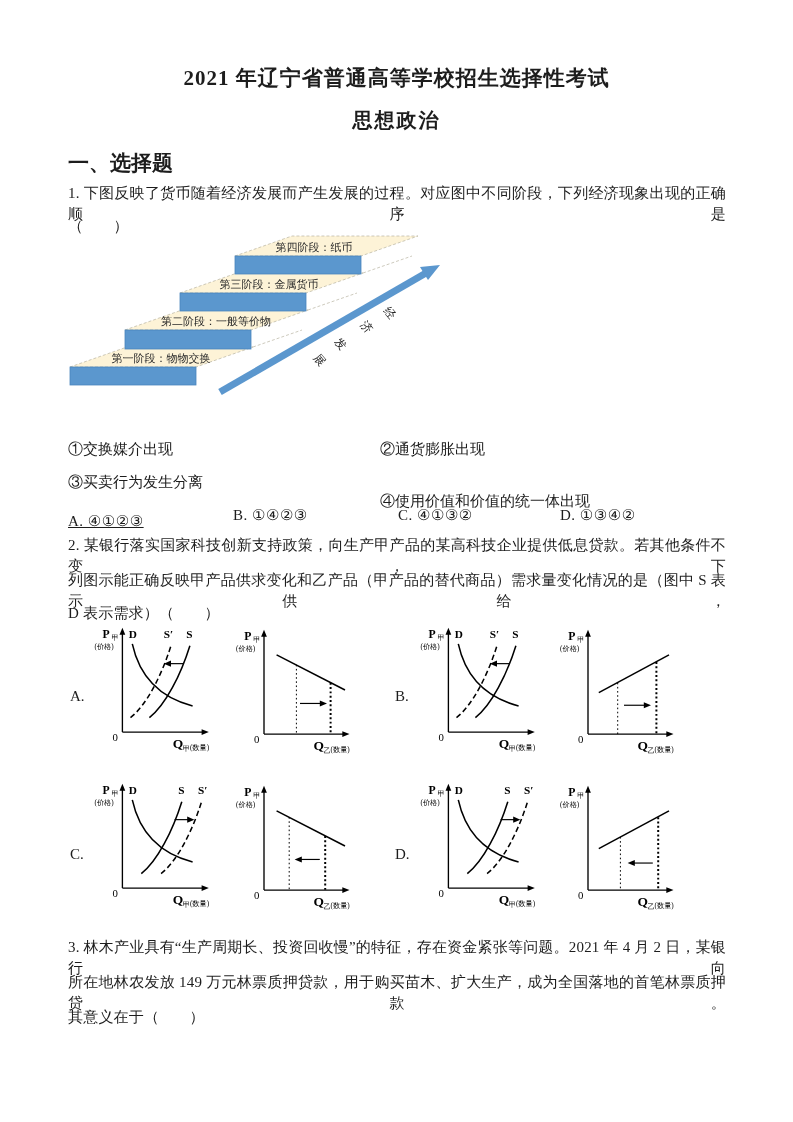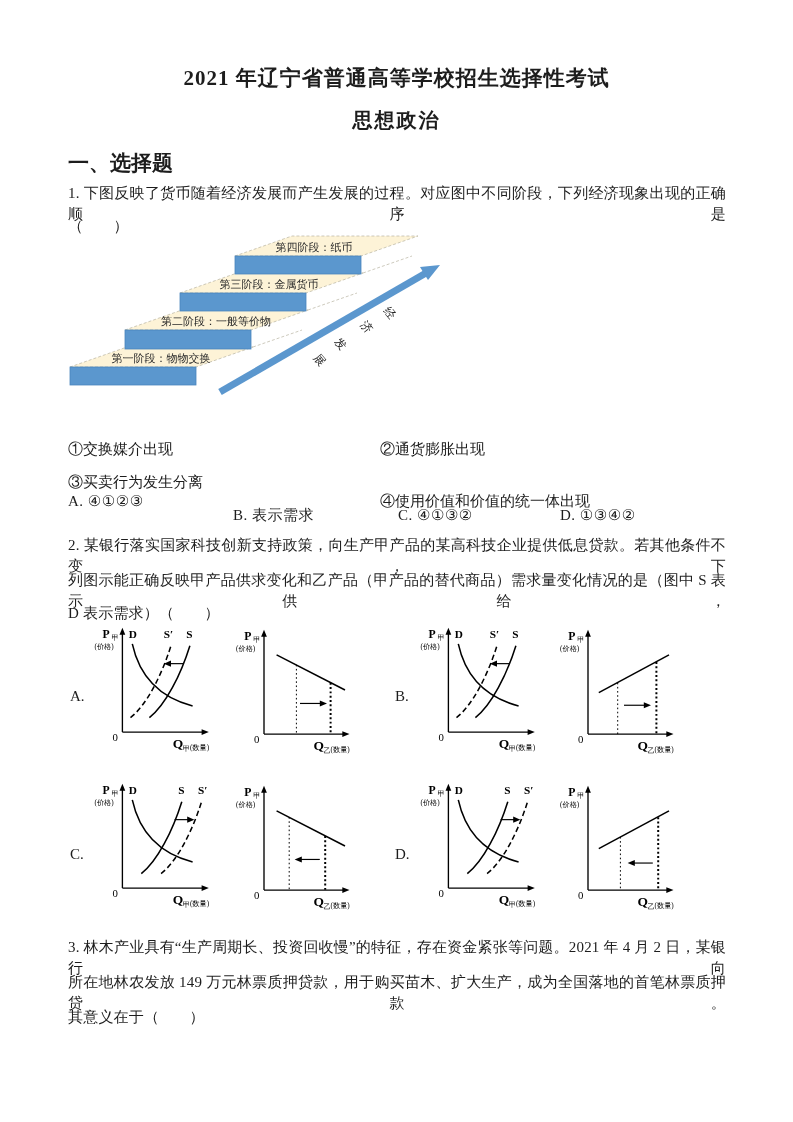--- a/index.html
+++ b/index.html
@@ -81,22 +81,22 @@
     <text class="dev-char" x="270" y="108" transform="rotate(50 270 108)">发</text>
     <text class="dev-char" x="296" y="91" transform="rotate(50 296 91)">济</text>
     <text class="dev-char" x="319" y="77" transform="rotate(50 319 77)">经</text>
   </svg>
 
   <div class="abs item" style="top:440px;left:68px;">①交换媒介出现</div>
   <div class="abs item" style="top:440px;left:380px;">②通货膨胀出现</div>
   <div class="abs item" style="top:473px;left:68px;">③买卖行为发生分离</div>
   <div class="abs item" style="top:492px;left:380px;">④使用价值和价值的统一体出现</div>
 
-  <div class="abs choice" style="top:492px;left:68px;">A. ④①②③</div>
-  <div class="abs choice" style="top:506px;left:233px;">B. 表示需求</div>
+  <div class="abs choice" style="top:512px;left:68px;text-decoration:underline;">A. ④①②③</div>
+  <div class="abs choice" style="top:506px;left:233px;">B. ①④②③</div>
   <div class="abs choice" style="top:506px;left:398px;">C. ④①③②</div>
   <div class="abs choice" style="top:506px;left:560px;">D. ①③④②</div>
 
   <div class="abs line" style="top:535px;">2. 某银行落实国家科技创新支持政策，向生产甲产品的某高科技企业提供低息贷款。若其他条件不变，下</div>
   <div class="abs line short" style="top:603px;">D 表示需求）（　　）</div>
   <div class="abs line" style="top:570px;">列图示能正确反映甲产品供求变化和乙产品（甲产品的替代商品）需求量变化情况的是（图中 S 表示供给，</div>
 
   <div class="g-row" style="top:620px;">
 
     <div class="opt-label" style="top:68px;left:70px;">A.</div>

